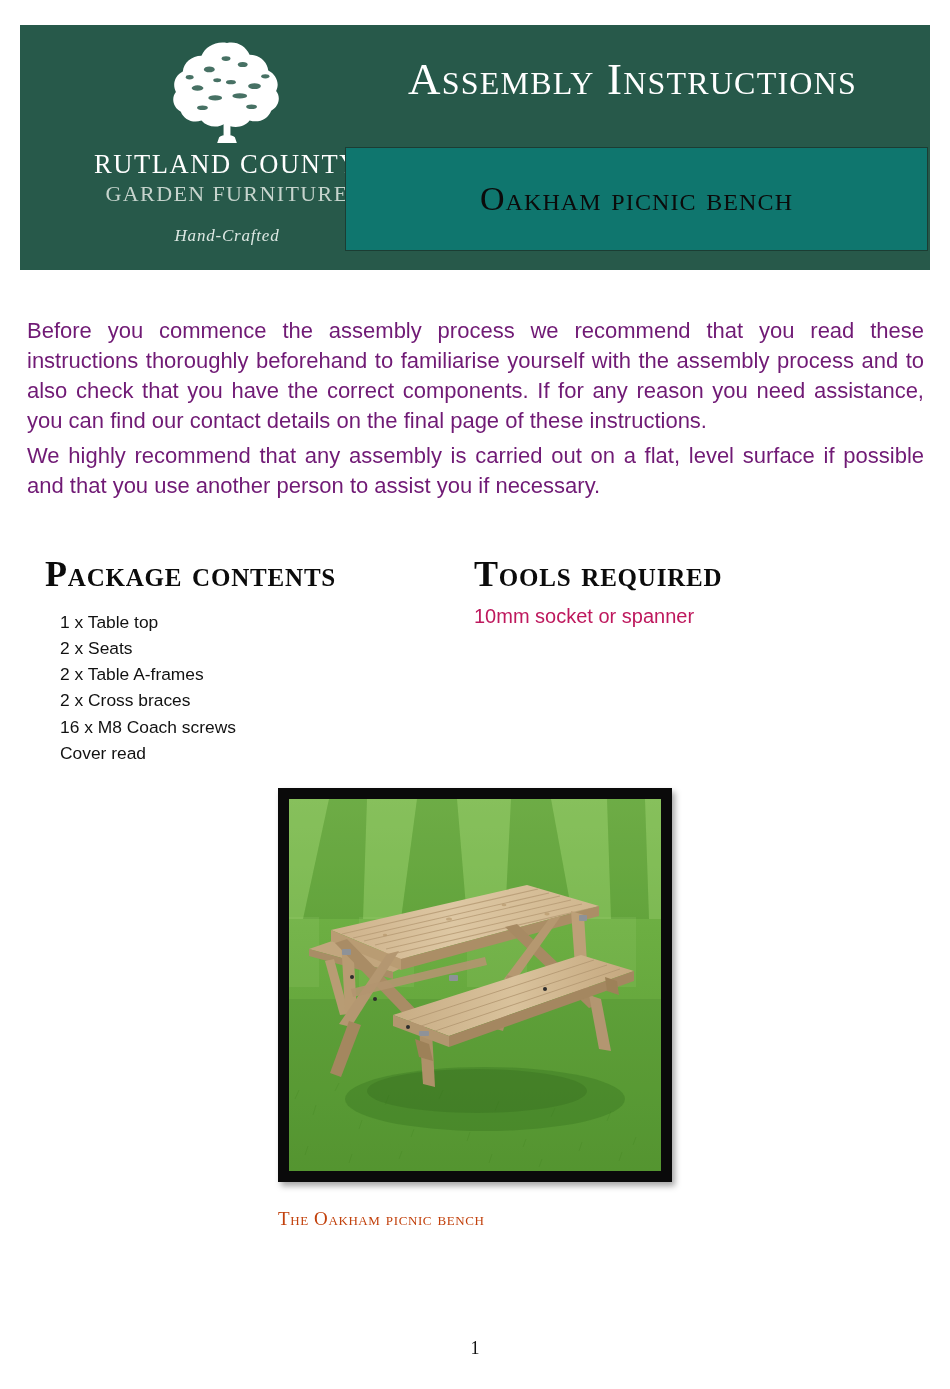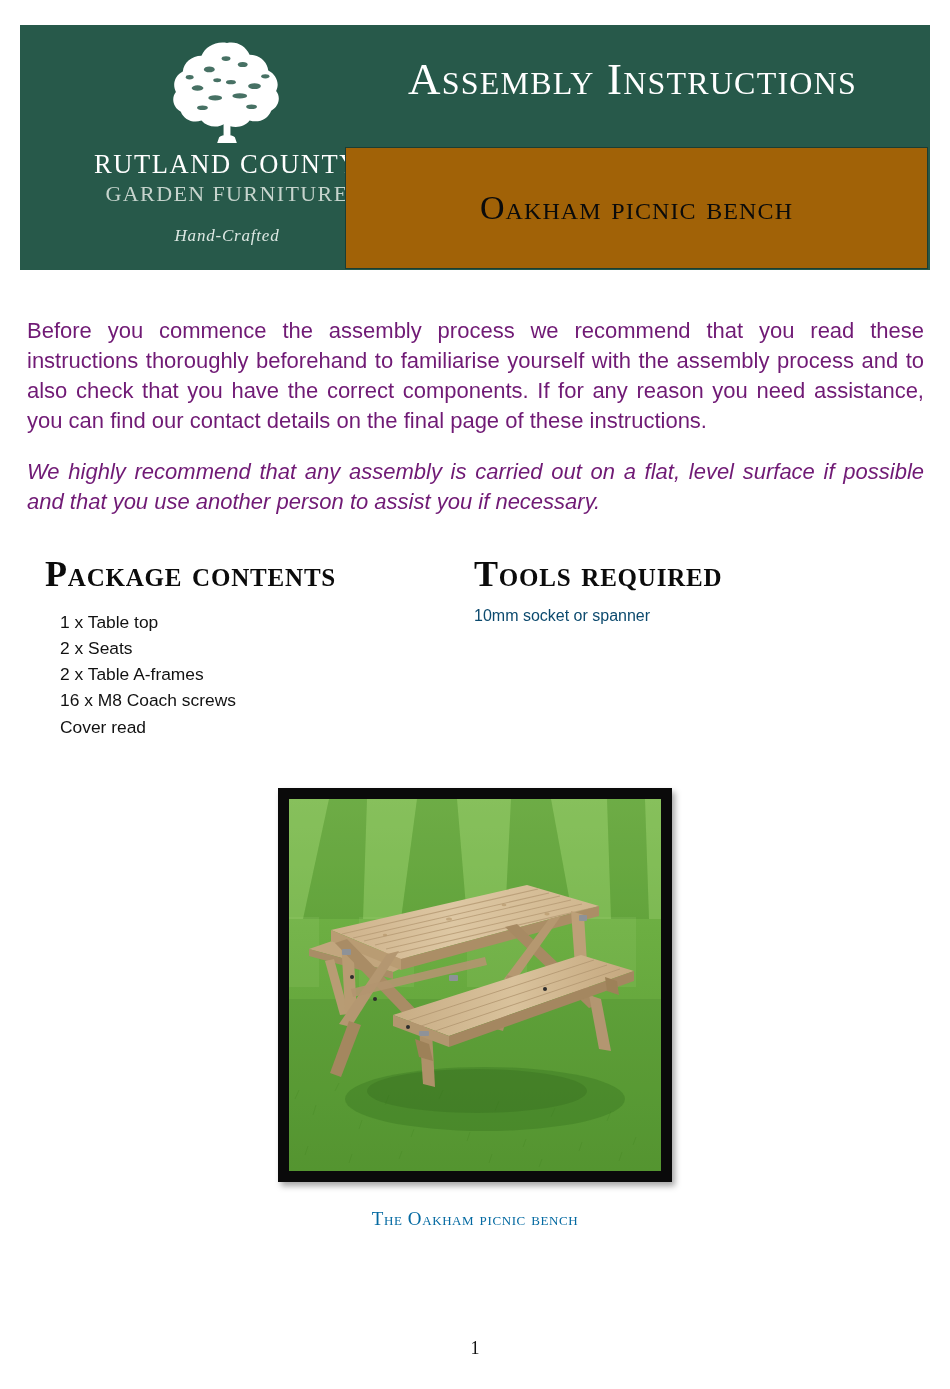--- a/index.html
+++ b/index.html
@@ -91,22 +91,22 @@
     font-variant: small-caps;
     letter-spacing: 1.2px;
     white-space: nowrap;
   }
 
   .subtitle-box {
     position: absolute;
     left: 345px;
     top: 147px;
     width: 583px;
-    height: 122px;
-    background: #a16207;
+    height: 104px;
+    background: #0f766e;
     border: 1.5px solid #1b3d33;
     box-sizing: border-box;
     display: flex;
     align-items: center;
     justify-content: center;
   }
   .subtitle-box span {
     color: #0b0b0b;
     font-family: "Liberation Serif", serif;
     font-size: 34px;
@@ -120,21 +120,21 @@
     position: absolute;
     left: 27px;
     top: 316px;
     width: 897px;
     font-size: 22px;
     line-height: 30px;
     text-align: justify;
     color: #701a75;
   }
   .intro p { margin: 0; }
-  .intro p.second { margin-top: 21px; font-style: italic; }
+  .intro p.second { margin-top: 5px; }
 
   
   .col-left {
     position: absolute;
     left: 45px;
     top: 556px;
     width: 420px;
   }
   .col-right {
     position: absolute;
@@ -156,23 +156,23 @@
     list-style: none;
     margin: 15px;
     padding: 0;
   }
   .item-list li {
     font-size: 17.4px;
     line-height: 26.2px;
     color: #111111;
   }
   .tool-line {
-    font-size: 16px;
+    font-size: 20px;
     line-height: 26.2px;
-    color: #0c4a6e;
+    color: #be185d;
   }
 
   
   .photo-frame {
     position: absolute;
     left: 278px;
     top: 788px;
     width: 394px;
     height: 394px;
     background: #0a0a0a;
@@ -187,26 +187,25 @@
     overflow: hidden;
     background: #5aa03a;
   }
   .photo-svg { display: block; width: 100%; height: 100%; }
 
   .photo-caption {
     position: absolute;
     left: 278px;
     top: 1208px;
     width: 394px;
-    text-align: center;
     font-family: "Liberation Serif", serif;
     font-size: 19px;
     font-variant: small-caps;
     letter-spacing: 0.6px;
-    color: #0369a1;
+    color: #c2410c;
   }
 
   
   .page-number {
     position: absolute;
     left: 0;
     top: 1338px;
     width: 950px;
     text-align: center;
     font-family: "Liberation Serif", serif;
@@ -264,20 +263,21 @@
   <p>Before you commence the assembly process we recommend that you read these instructions thoroughly beforehand to familiarise yourself with the assembly process and to also check that you have the correct components. If for any reason you need assistance, you can find our contact details on the final page of these instructions.</p>
   <p class="second">We highly recommend that any assembly is carried out on a flat, level surface if possible and that you use another person to assist you if necessary.</p>
 </div>
 
 <div class="col-left">
   <h2 class="section-head">Package contents</h2>
   <ul class="item-list">
     <li>1 x Table top</li>
     <li>2 x Seats</li>
     <li>2 x Table A-frames</li>
+    <li>2 x Cross braces</li>
     <li>16 x M8 Coach screws</li>
     <li>Cover read</li>
   </ul>
 </div>
 
 <div class="col-right">
   <h2 class="section-head">Tools required</h2>
   <div class="tool-line">10mm socket or spanner</div>
 </div>
 

